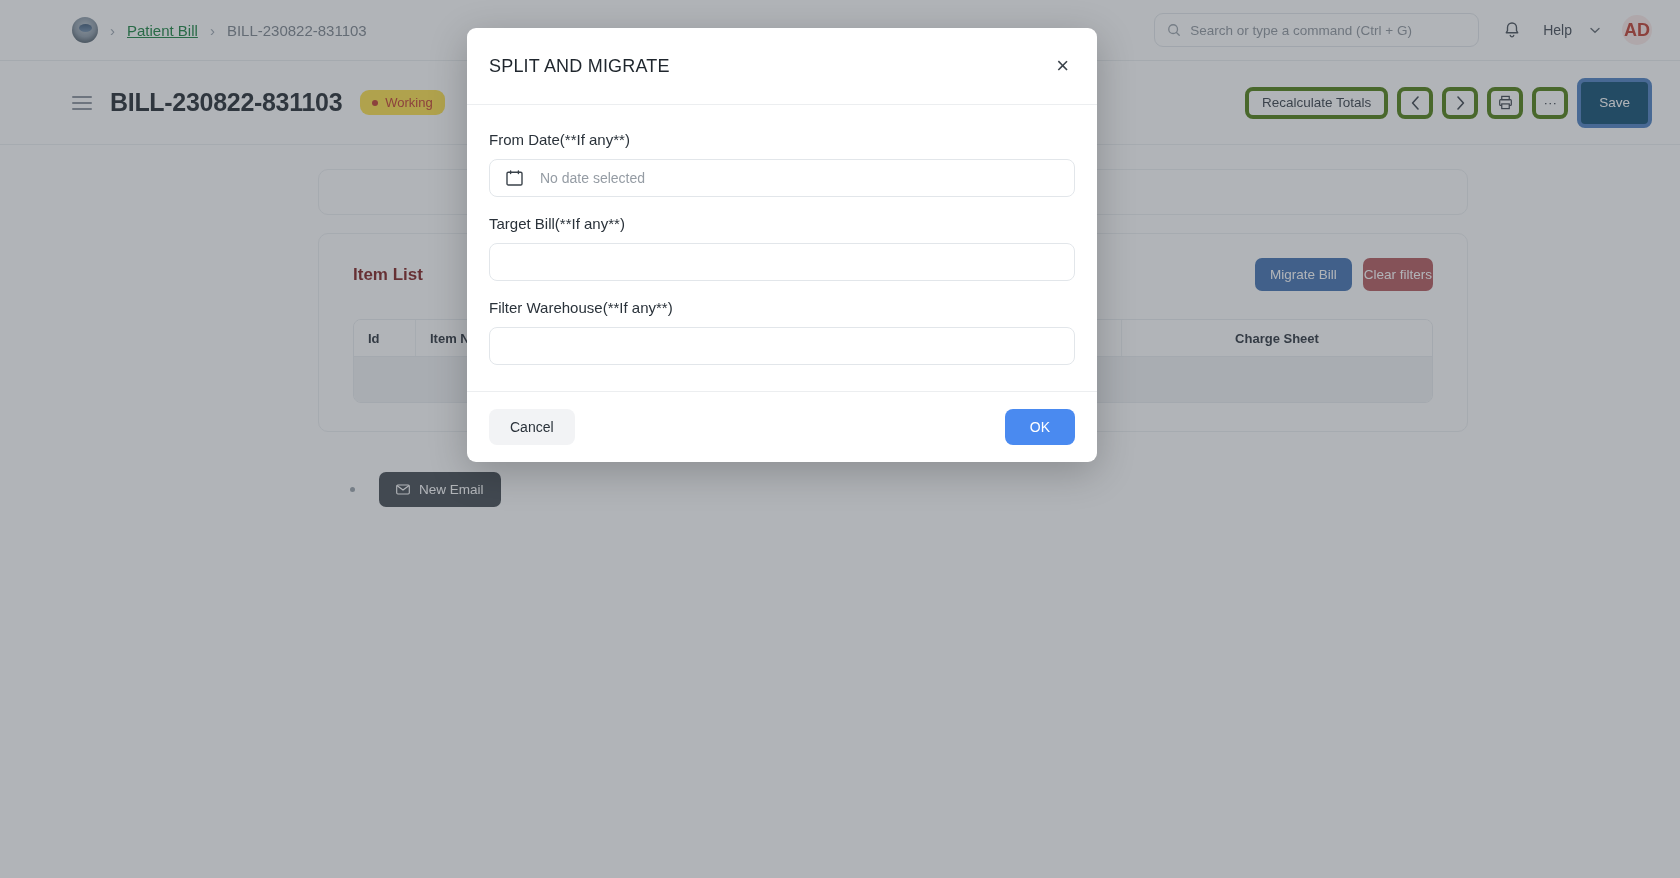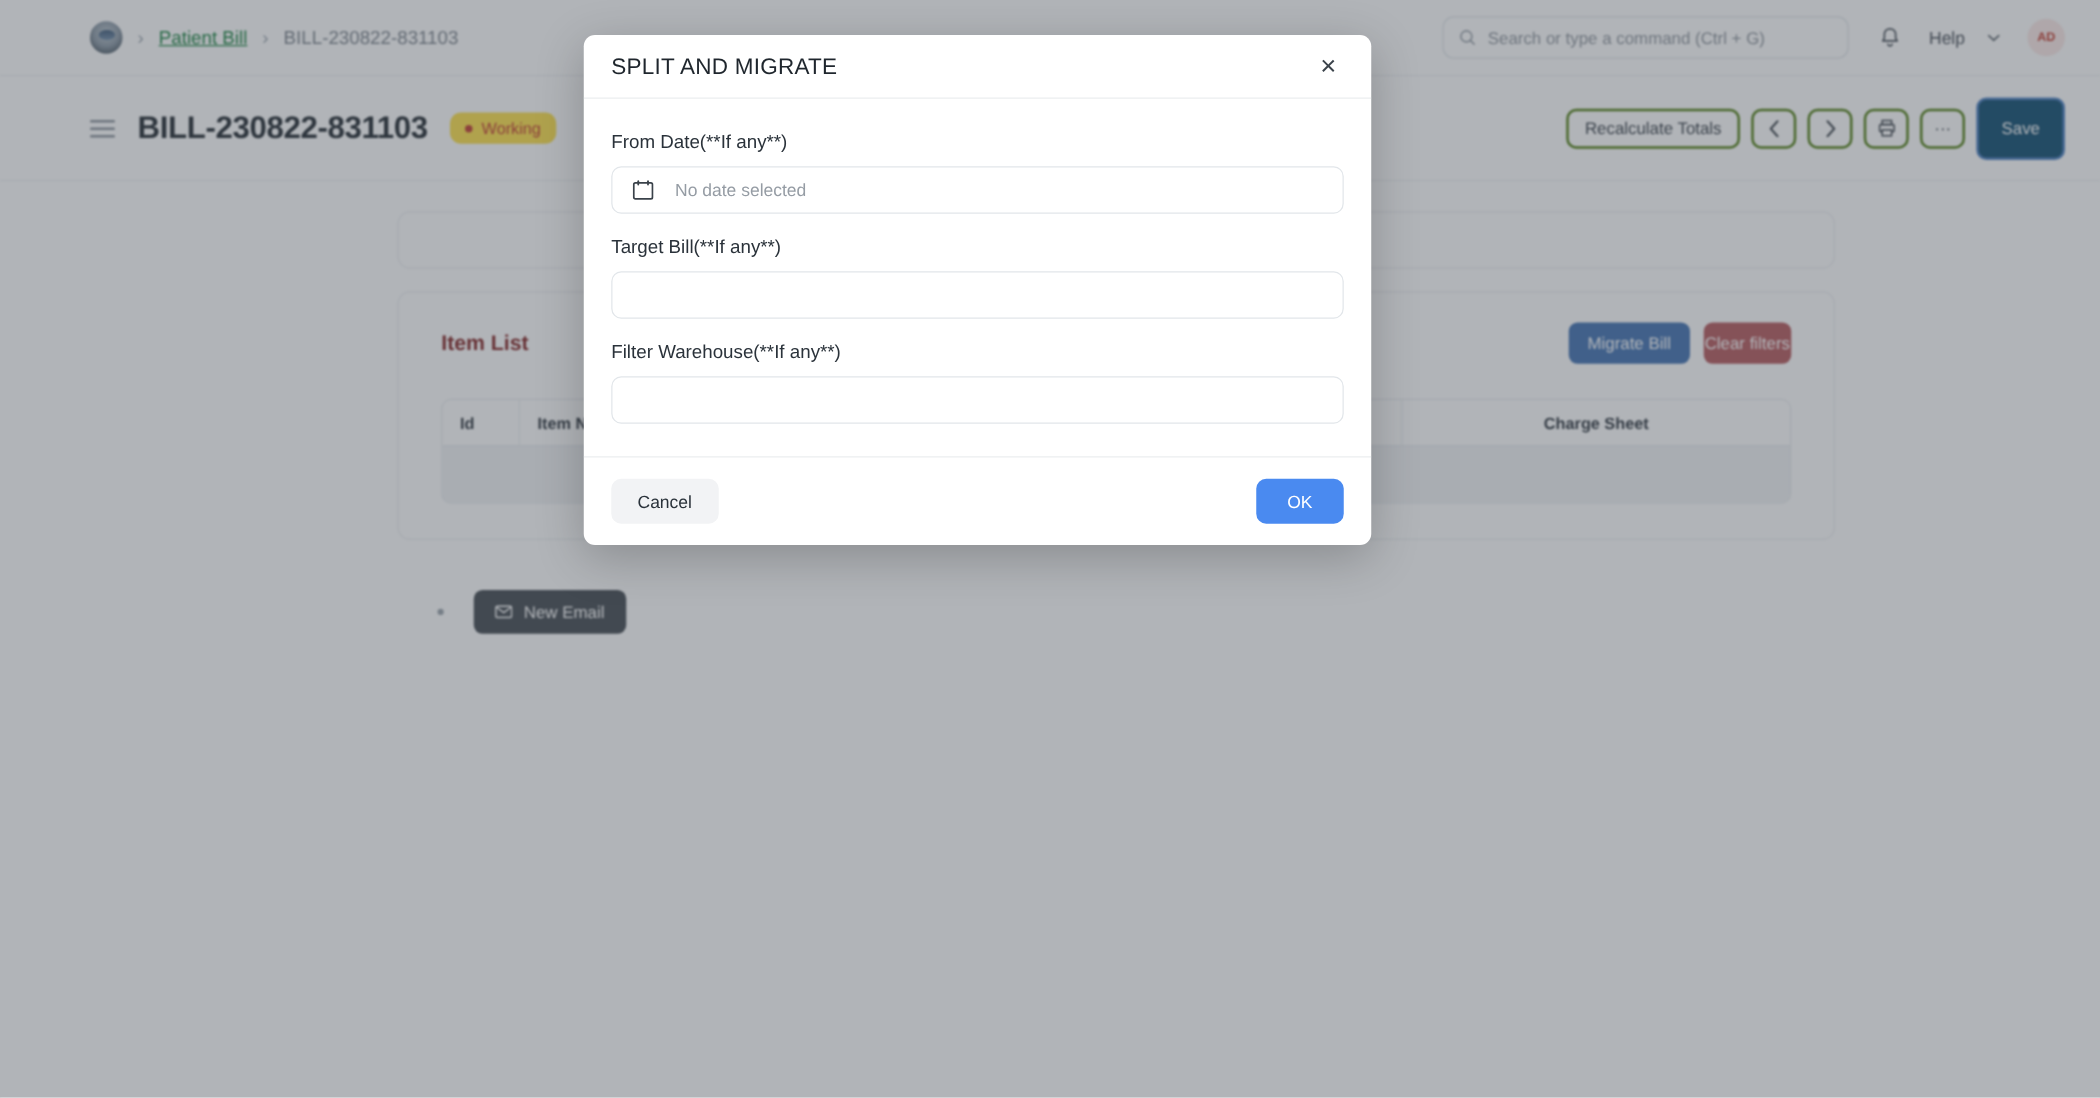--- a/index.html
+++ b/index.html
@@ -47,21 +47,21 @@
     padding: 0 12px;
     background: #fff;
   }
   .search-ph { font-size: 13.5px; color: #8d949c; }
 
   .nav-right { display: flex; align-items: center; gap: 22px; margin-left: 24px; }
   .help-lbl { font-size: 14px; color: #404852; }
   .avatar {
     width: 30px; height: 30px; border-radius: 50%;
     background: #fbe9e7; color: #c0392b;
-    font-size: 10px; font-weight: 600;
+    font-size: 18px; font-weight: 600;
     display: flex; align-items: center; justify-content: center;
   }
 
   .page-head {
     height: 84px; display: flex; align-items: center;
     padding: 0 28px 0 72px; gap: 18px;
     border-bottom: 1px solid #edeff1; background: #fff;
   }
   .hamburger { display: flex; flex-direction: column; gap: 4px; }
   .hamburger span { display: block; width: 20px; height: 2px; background: #8a929b; border-radius: 2px; }
@@ -69,21 +69,21 @@
   .badge-working {
     background: #fde047; color: #c0392b;
     font-size: 13px; font-weight: 500;
     padding: 5px 12px; border-radius: 9px;
     display: flex; align-items: center; gap: 7px;
   }
   .badge-working .dot { width: 6px; height: 6px; border-radius: 50%; background: #c0392b; }
 
   .toolbar { margin-left: auto; display: flex; align-items: center; gap: 9px; }
   .tb-btn {
-    height: 32px; border: 2px solid #4d7c0f; border-radius: 8px;
+    height: 32px; border: 4px solid #4d7c0f; border-radius: 8px;
     background: #fff; font-size: 13.5px; color: #333b44;
     display: flex; align-items: center; justify-content: center;
     padding: 0 13px;
   }
   .tb-icon { width: 36px; padding: 0; }
   .tb-save {
     background: #0c4a6e; border-color: #4a7fc1; color: #fff;
     font-weight: 500; padding: 0 18px; height: 50px;
   }
 
@@ -153,21 +153,21 @@
   .modal {
     position: absolute; z-index: 100;
     left: 467px; top: 28px;
     width: 630px;
     background: #fff;
     border-radius: 9px;
     box-shadow: 0 10px 38px rgba(0,0,0,0.22);
     overflow: hidden;
   }
   .modal-head {
-    height: 51px; display: flex; align-items: center;
+    height: 77px; display: flex; align-items: center;
     padding: 0 22px 0 22px;
     border-bottom: 1px solid #eceef0;
   }
   .modal-title {
     font-size: 18px; color: #1f262d; font-weight: 400;
     letter-spacing: 0.2px;
   }
   .modal-close {
     margin-left: auto; background: none; border: none;
     font-size: 22px; color: #3b434b; line-height: 1;

